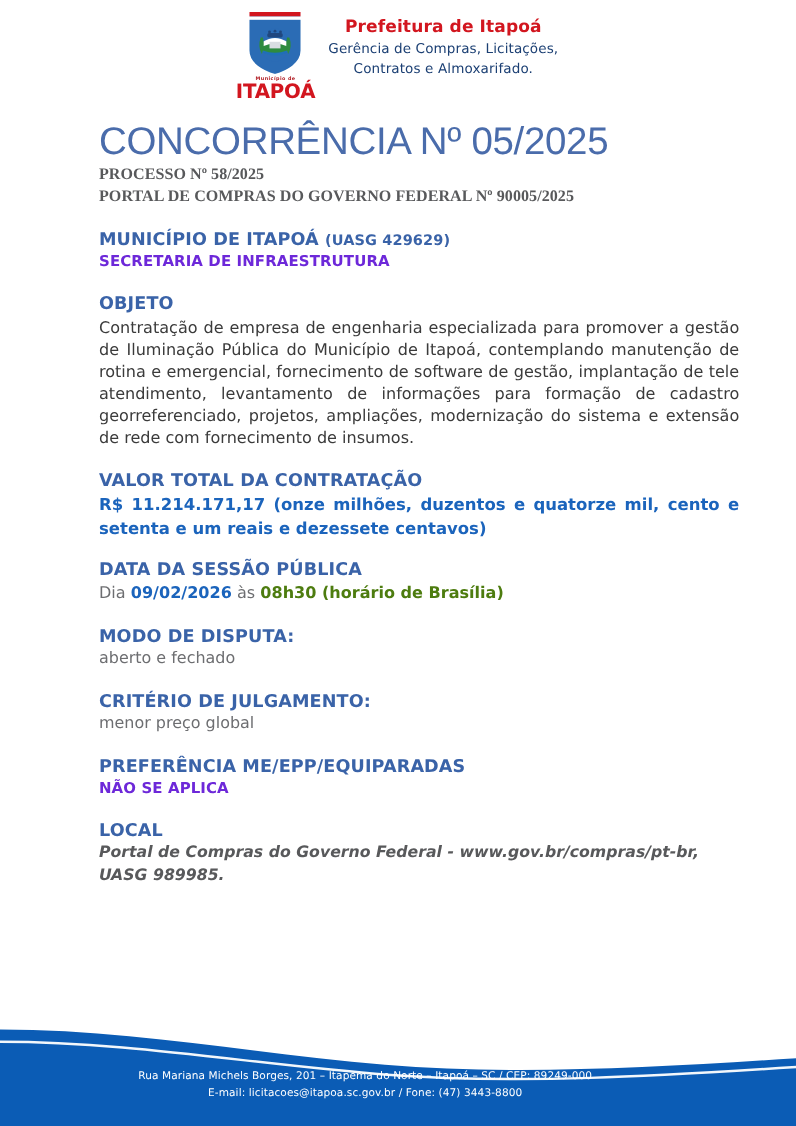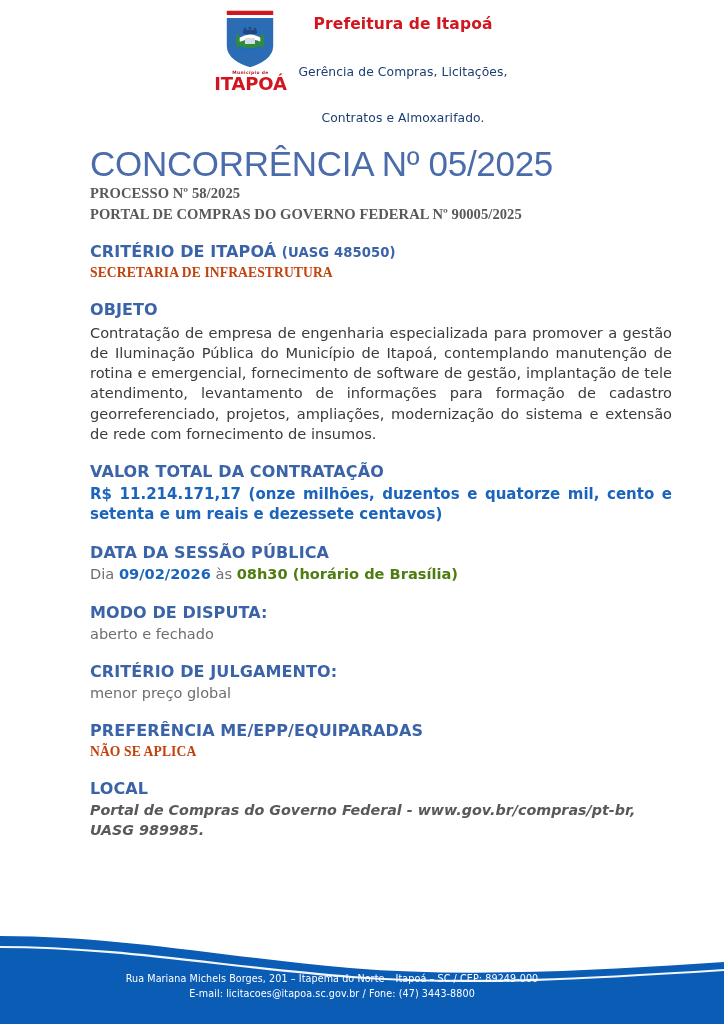--- a/index.html
+++ b/index.html
@@ -76,21 +76,20 @@
     font-weight: bold;
     color: #1b3f73;
     line-height: 1.35;
     letter-spacing: .1px;
   }
   .hdr-l3, .hdr-l4 {
     font-size: 12.3px;
     color: #1b3f73;
     line-height: 1.5;
     letter-spacing: .1px;
-    margin-top: 28px;
   }
 
   
   .content {
     padding: 10px 52px 0 62px;
     margin-left: 28px;
   }
   .doc-title {
     font-family: "Liberation Sans", sans-serif;
     font-size: 35px;
@@ -117,24 +116,23 @@
     color: #3a63a8;
     line-height: 1.3;
     letter-spacing: .1px;
   }
   .h-blue .small {
     font-size: 13.2px;
   }
   .sub-gray-bold {
     font-size: 13.6px;
     font-weight: bold;
-    color: #c2410c;
+    color: #6d28d9;
     line-height: 1.4;
     letter-spacing: .1px;
-    font-family: Liberation Serif, serif;
   }
   .sub-gray {
     font-size: 14.5px;
     color: #6d6e71;
     line-height: 1.4;
   }
   .body-justify {
     font-size: 14.6px;
     color: #3b3b3b;
     line-height: 1.38;
@@ -234,22 +232,22 @@
   </div>
 
   <div class="content">
 
     <div class="doc-title">CONCORRÊNCIA Nº 05/2025</div>
     <div class="subline">PROCESSO Nº 58/2025</div>
     <div class="subline">PORTAL DE COMPRAS DO GOVERNO FEDERAL Nº 90005/2025</div>
 
     <div class="block">
       <div class="h-blue">
-        <span>CRITÉRIO DE ITAPOÁ</span>
-        <span class="small">(UASG 485050)</span>
+        <span>MUNICÍPIO DE ITAPOÁ</span>
+        <span class="small">(UASG 429629)</span>
       </div>
       <div class="sub-gray-bold">SECRETARIA DE INFRAESTRUTURA</div>
     </div>
 
     <div class="block">
       <div class="h-blue">OBJETO</div>
       <div class="body-justify">Contratação de empresa de engenharia especializada para promover a gestão de Iluminação Pública do Município de Itapoá, contemplando manutenção de rotina e emergencial, fornecimento de software de gestão, implantação de tele atendimento, levantamento de informações para formação de cadastro georreferenciado, projetos, ampliações, modernização do sistema e extensão de rede com fornecimento de insumos.</div>
     </div>
 
     <div class="block">

